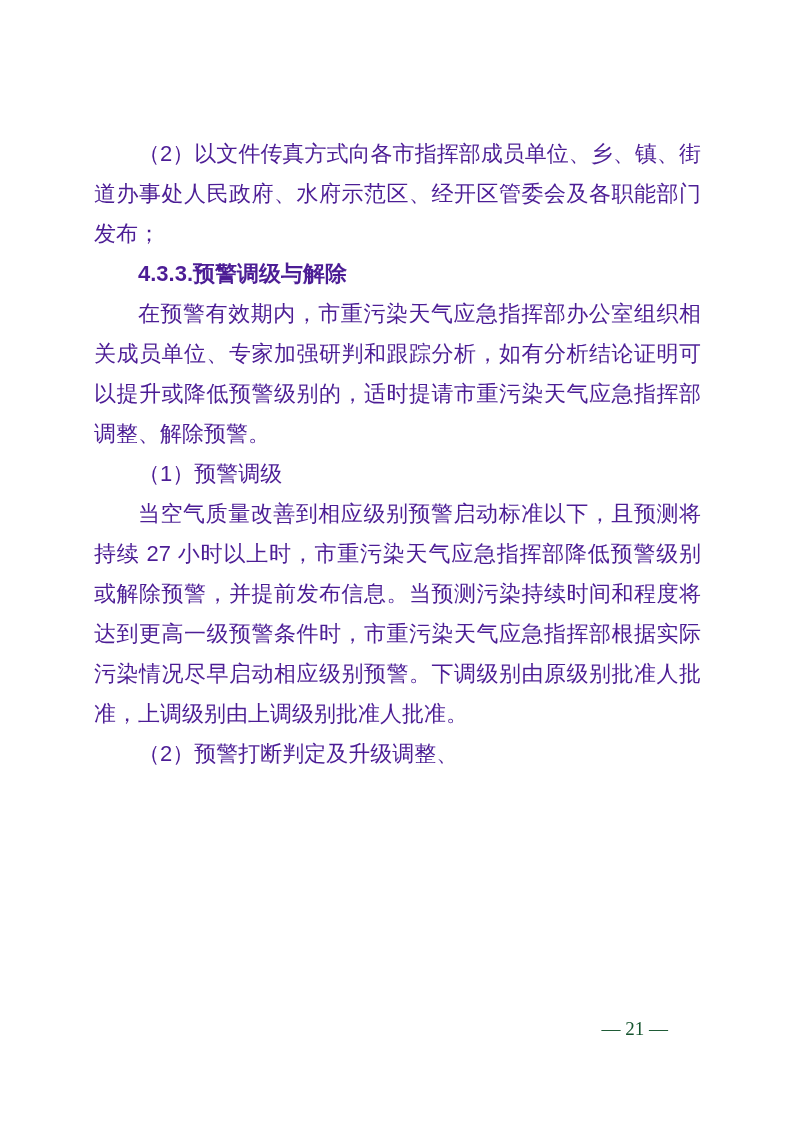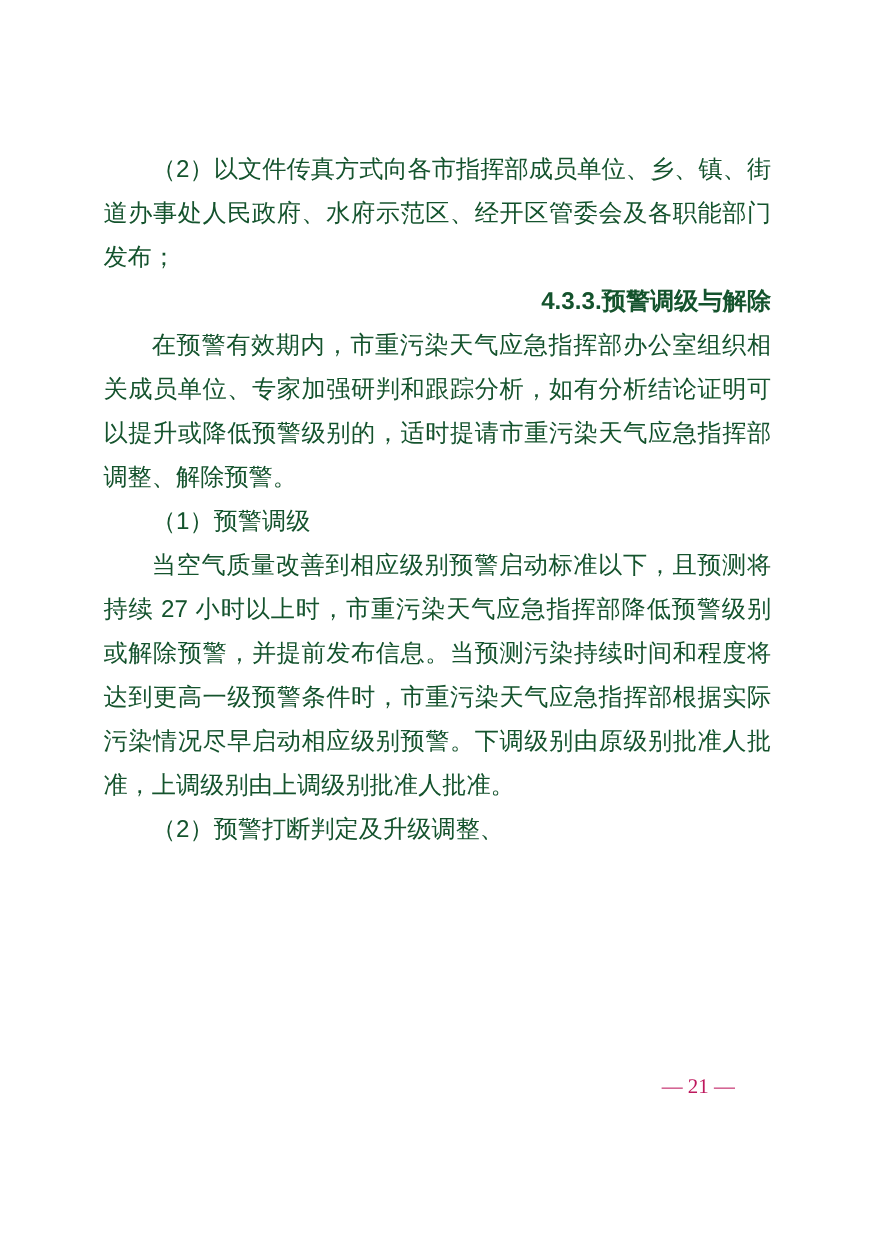--- a/index.html
+++ b/index.html
@@ -25,34 +25,34 @@
   }
   .content p {
     margin: 0;
     padding: 0;
     font-size: 22px;
     line-height: 40px;
     text-align: justify;
     text-justify: inter-ideograph;
     text-indent: 2em;
     word-break: break-all;
-    color: #14532d;
+    color: #4c1d95;
   }
   .content p.heading {
     font-weight: bold;
-    text-align: right;
+    text-align: left;
   }
   .page-footer {
     position: absolute;
-    top: 976px;
+    top: 1016px;
     right: 126px;
     font-family: "Liberation Serif", "DejaVu Serif", serif;
     font-size: 19px;
     line-height: 26px;
-    color: #be185d;
+    color: #14532d;
     white-space: nowrap;
   }
 </style>
 </head>
 <body>
 
 <div class="page">
   <div class="content">
     <p>（2）以文件传真方式向各市指挥部成员单位、乡、镇、街道办事处人民政府、水府示范区、经开区管委会及各职能部门发布；</p>
     <p class="heading">4.3.3.预警调级与解除</p>

